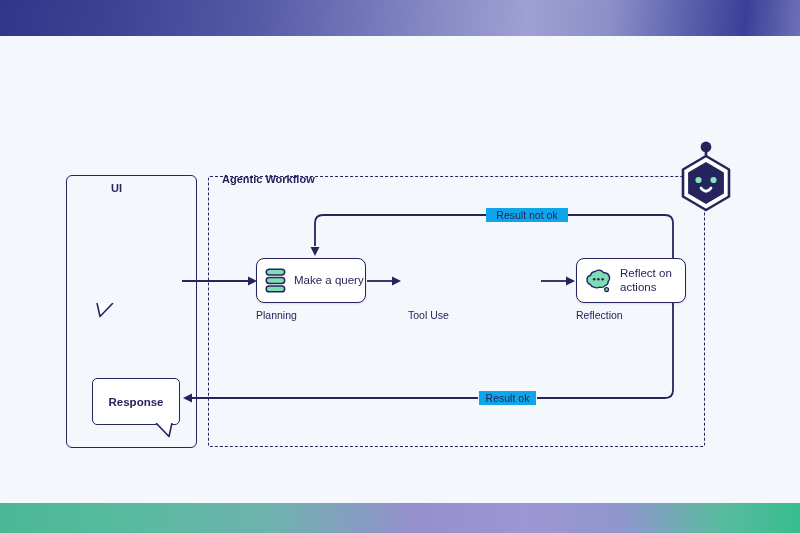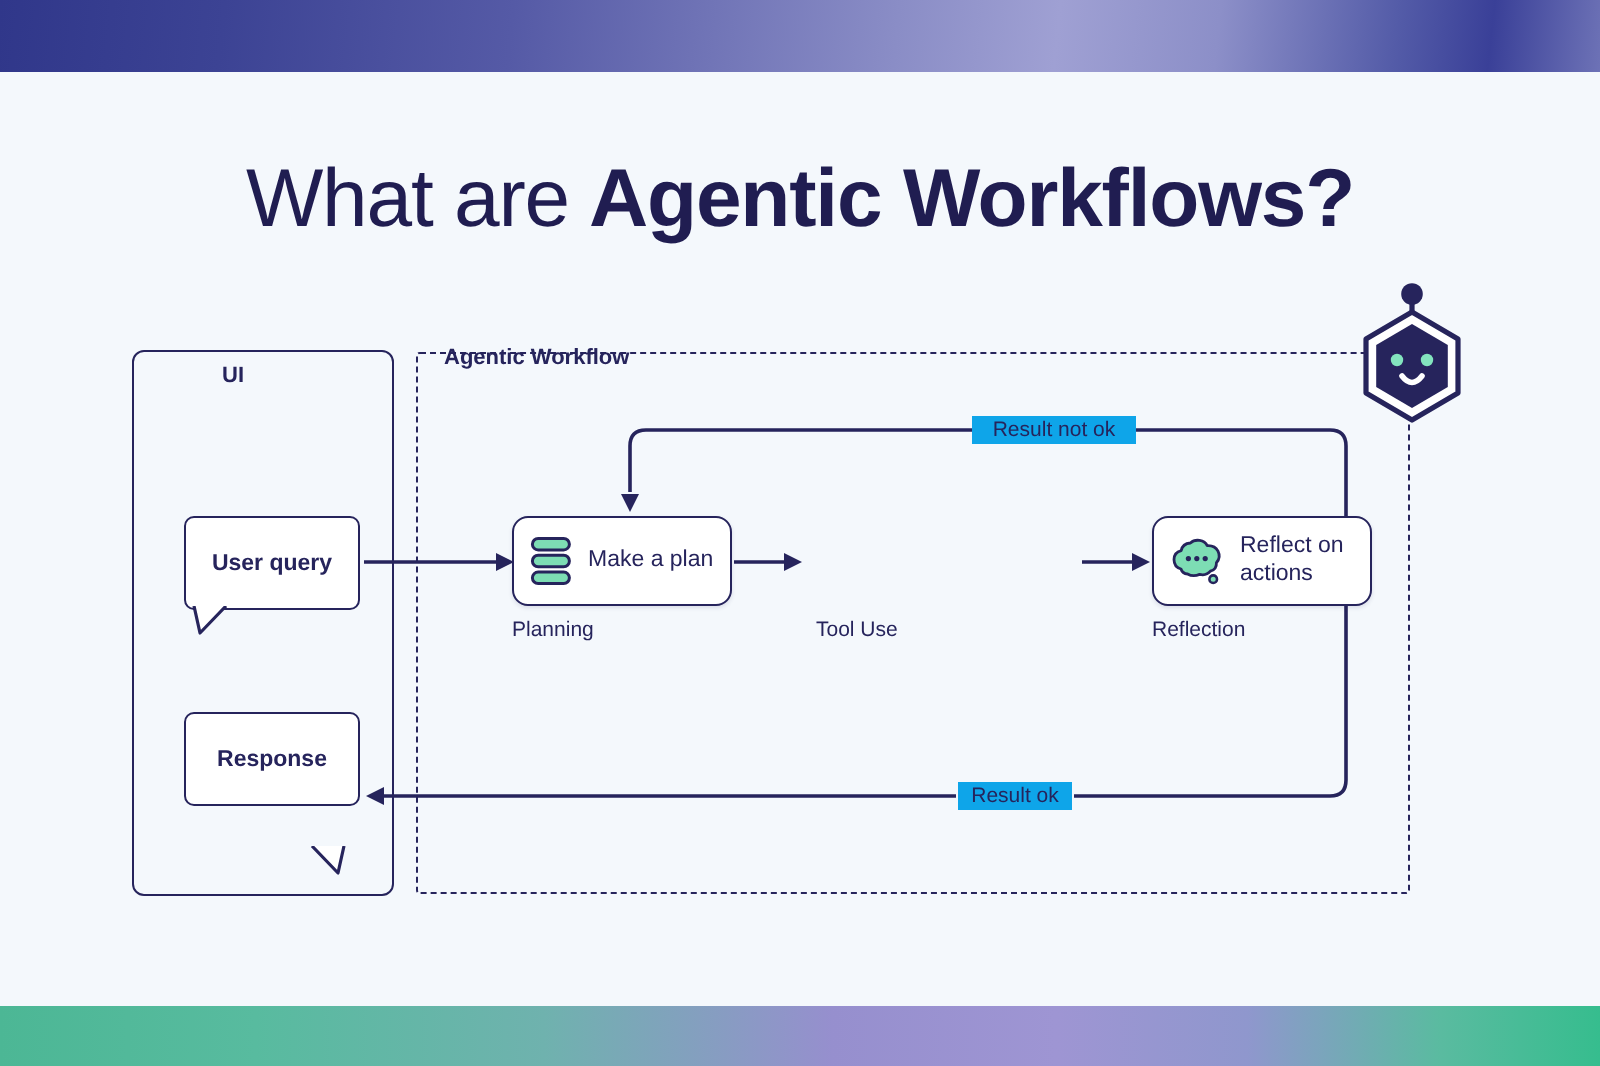--- a/index.html
+++ b/index.html
@@ -48,23 +48,20 @@
 </style>
 </head>
 <body>
 
 <div class="stage">
 
   <div class="strip-top"></div>
   <div class="card"></div>
   <div class="strip-bottom"></div>
 
-  <div class="title">
-    <span class="t-regular">What are</span><span class="t-bold">Agentic Workflows?</span>
-  </div>
 
   <svg class="connectors" width="800" height="533" viewBox="0 0 800 533">
     <g fill="none" stroke="#26245c" stroke-width="1.8">
 
       <path d="M182 281 H 248"></path>
 
       <path d="M367 281 H 392"></path>
 
       <path d="M541 281 H 566"></path>
 
@@ -79,50 +76,47 @@
       <polygon points="392,276.5 401,281 392,285.5"></polygon>
       <polygon points="566,276.5 575,281 566,285.5"></polygon>
       <polygon points="310.5,247 319.5,247 315,256"></polygon>
       <polygon points="192,393.5 192,402.5 183,398"></polygon>
     </g>
   </svg>
 
   <div class="frame ui-frame"></div>
   <div class="frame-label ui-label">UI</div>
 
-  <div class="bubble" style="top:258px;">
-    <span>User query</span>
-  </div>
   <svg class="bubble-tail" style="left:96px; top:302.5px;" width="20" height="16" viewBox="0 0 20 16">
     <rect x="2" y="0" width="14" height="2.2" fill="#ffffff"></rect>
     <path d="M1 0 L4 13.5 L17 0" fill="#ffffff" stroke="#26245c" stroke-width="1.6" stroke-linejoin="round"></path>
   </svg>
 
-  <div class="bubble" style="top:356px;">
+  <div class="bubble" style="top:378px;">
     <span>Response</span>
   </div>
   <svg class="bubble-tail" style="left:153px; top:422.5px;" width="20" height="16" viewBox="0 0 20 16">
     <rect x="4" y="0" width="14" height="2.2" fill="#ffffff"></rect>
     <path d="M19 0 L16 13.5 L3 0" fill="#ffffff" stroke="#26245c" stroke-width="1.6" stroke-linejoin="round"></path>
   </svg>
 
   <div class="frame wf-frame"></div>
   <div class="frame-label wf-label">Agentic Workflow</div>
 
   <div class="step-box" style="left:256px; width:110px;">
     <span class="icon">
       <svg width="21" height="25" viewBox="0 0 21 25">
         <g fill="#7dddb4" stroke="#26245c" stroke-width="1.5">
           <rect x="1.2" y="1.2" width="18.5" height="5.8" rx="2.9"></rect>
           <rect x="1.2" y="9.6" width="18.5" height="5.8" rx="2.9"></rect>
           <rect x="1.2" y="18" width="18.5" height="5.8" rx="2.9"></rect>
         </g>
       </svg>
     </span>
-    <span class="nowrap">Make a plan</span>
+    <span class="nowrap">Make a query</span>
   </div>
   <div class="caption" style="left:256px; width:110px;">Planning</div>
 
   <div class="caption" style="left:408px; width:138px;">Tool Use</div>
 
   <div class="step-box" style="left:576px; width:110px;">
     <span class="icon">
       <svg width="27" height="24" viewBox="0 0 27 24">
         <path d="M5.5 15.5 Q2 14.6 2 10.8 Q2 7.2 5.6 6.3 Q6.3 2.8 10.2 2.5 Q12 0.8 14.8 1.2 Q17.6 1.6 18.6 3.8 Q22.5 3.6 24 6.6 Q25.6 9.8 23.2 12.4 Q23.4 15.6 20.2 16.6 Q18.2 19 14.8 18.2 Q11.5 19.6 8.8 18 Q6.2 17.8 5.5 15.5 Z" fill="#7dddb4" stroke="#26245c" stroke-width="1.4" stroke-linejoin="round"></path>
         <circle cx="9.2" cy="10.3" r="1.3" fill="#26245c"></circle>

